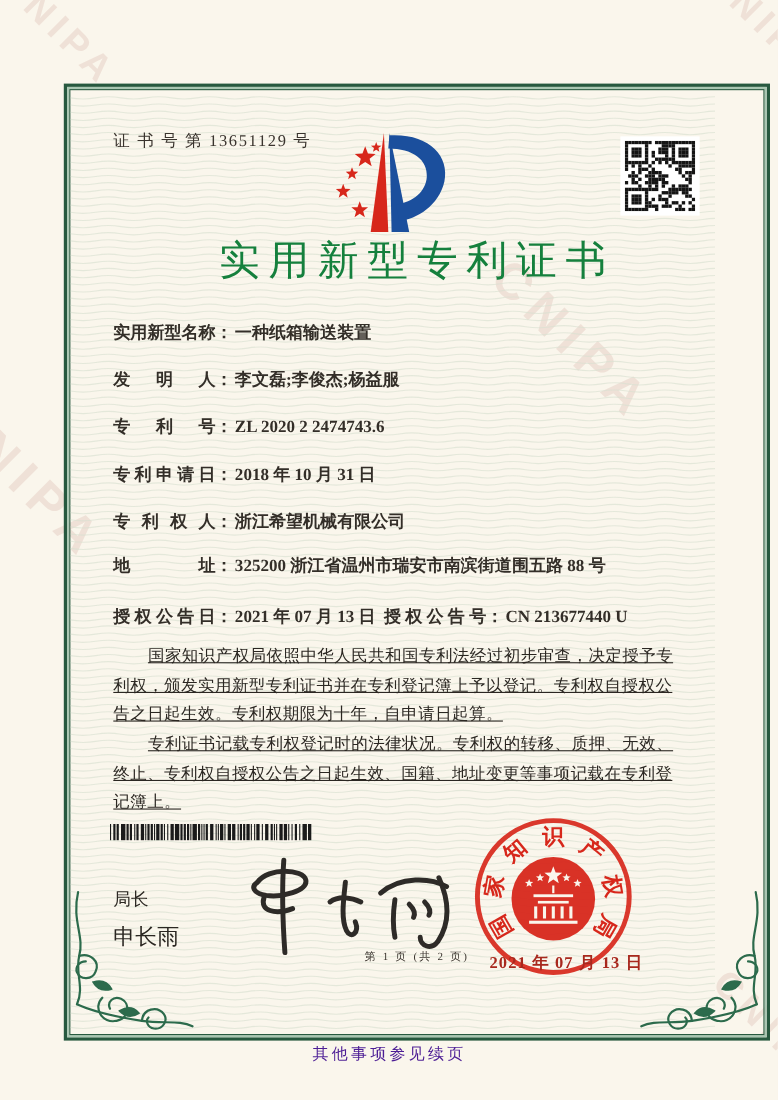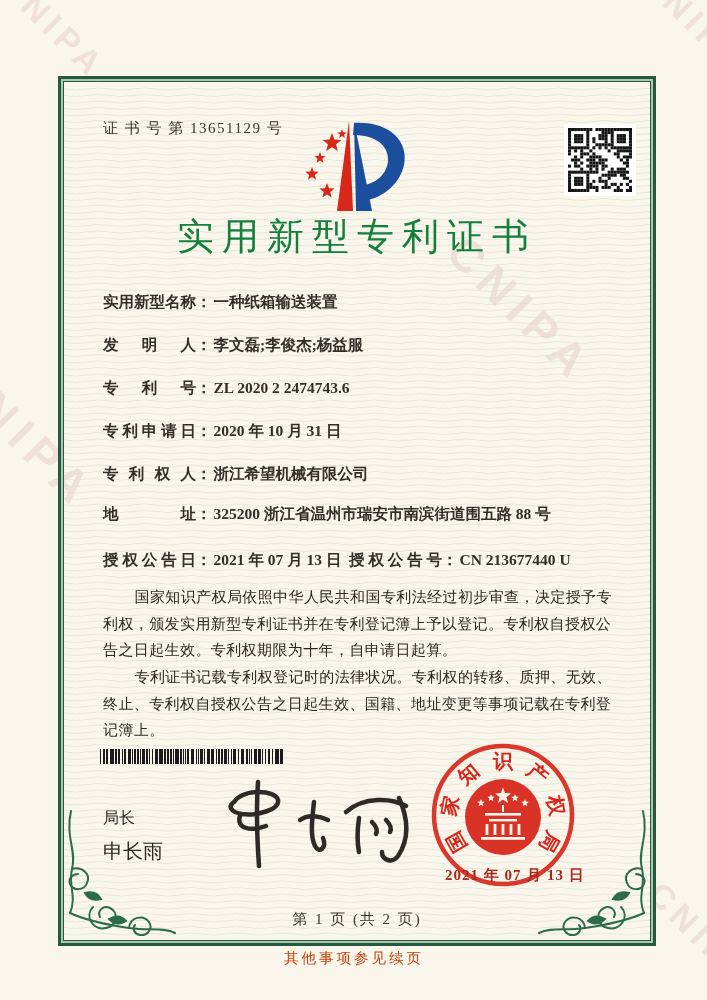--- a/index.html
+++ b/index.html
@@ -12,21 +12,21 @@
   .wm{
     position:absolute;z-index:1;
     font-family:"Liberation Sans","DejaVu Sans",sans-serif;
     font-weight:700;color:#efe1d7;letter-spacing:6px;
     transform:rotate(45deg);white-space:nowrap;user-select:none;
   }
   .wm.small{font-size:34px;}
   .wm.big{font-size:46px;letter-spacing:9px;}
   .frame{
     position:absolute;left:58px;top:76px;width:592px;height:864px;
-    border:3px solid #27593f;z-index:2;background:transparent;
+    border:3px solid #27593f;z-index:2;background:transparent;padding-left:44px;
   }
   .frame-mid{position:absolute;inset:0;border:2px solid #a9c7b2;pointer-events:none;}
   .frame-in{position:absolute;inset:2px;border:1px solid #27593f;pointer-events:none;}
   .waves{position:absolute;left:3px;top:3px;z-index:0;}
   .content{position:absolute;inset:0;z-index:3;}
   .cert-no{
     position:absolute;left:42px;top:40px;font-size:15px;letter-spacing:1.5px;color:#3a342e;
   }
   .qr-wrap{position:absolute;left:503px;top:45px;width:72px;height:72px;background:#fff;
     display:flex;align-items:center;justify-content:center;}
@@ -36,37 +36,37 @@
     font-size:37px;font-weight:400;letter-spacing:8px;color:#15803d;
   }
   .row{position:absolute;left:42px;width:540px;font-size:15.5px;white-space:nowrap;color:#332e28;font-weight:bold;}
   .flabel{display:inline-block;width:93px;text-align:justify;text-align-last:justify;vertical-align:bottom;}
   .colon{display:inline-block;margin-right:2px;}
   .pair2{position:absolute;left:246px;top:0;}
   .paras{
     position:absolute;left:42px;top:505px;width:512px;
     font-size:15px;line-height:1.78;letter-spacing:.4px;color:#2b2722;
   }
-  .paras p{margin:0;text-indent:2.1em;}
+  .paras p{margin:0;text-indent:2.1em;text-decoration:underline;}
   .barcode{position:absolute;left:39px;top:670px;}
   .sig-title{position:absolute;left:42px;top:729px;font-size:16px;
     font-family:"Liberation Sans","DejaVu Sans",sans-serif;color:#2b2722;text-align:right;}
   .sig-name{position:absolute;left:42px;top:759px;font-size:20px;
     font-family:"Liberation Sans","DejaVu Sans",sans-serif;color:#2b2722;}
   .sig-script{position:absolute;left:135px;top:697px;}
   .seal{position:absolute;left:364px;top:662px;}
   .seal-date{
     position:absolute;left:384px;top:787px;font-size:15px;font-weight:700;
     color:#a8281d;letter-spacing:1px;white-space:nowrap;
   }
-  .page-num{position:absolute;left:0;top:831px;width:100%;text-align:center;
-    font-size:15px;letter-spacing:2px;color:#3a342e;}
+  .page-num{position:absolute;left:0;top:784px;width:100%;text-align:center;
+    font-size:10px;letter-spacing:2px;color:#3a342e;}
   .cont-note{
     position:absolute;left:58px;top:949px;width:592px;text-align:center;z-index:2;
-    font-size:14.5px;letter-spacing:3px;color:#c2410c;
+    font-size:14.5px;letter-spacing:3px;color:#4c1d95;
   }
   .orn{position:absolute;bottom:2px;z-index:1;}
   .orn.left{left:2px;}
   .orn.right{right:2px;transform:scaleX(-1);}
 </style>
 </head>
 <body>
 
 <div class="wm small" style="left:-14px;top:6px;">CNIPA</div>
 <div class="wm small" style="left:628px;top:2px;">CNIPA</div>
@@ -498,21 +498,21 @@
     <div class="row" style="top:213px">
       <span class="flabel">实用新型名称</span><span class="colon">：</span><span>一种纸箱输送装置</span>
     </div>
     <div class="row" style="top:256px">
       <span class="flabel">发明人</span><span class="colon">：</span><span>李文磊;李俊杰;杨益服</span>
     </div>
     <div class="row" style="top:299px">
       <span class="flabel">专利号</span><span class="colon">：</span><span>ZL 2020 2 2474743.6</span>
     </div>
     <div class="row" style="top:342px">
-      <span class="flabel">专利申请日</span><span class="colon">：</span><span>2020 年 10 月 31 日</span>
+      <span class="flabel">专利申请日</span><span class="colon">：</span><span>2018 年 10 月 31 日</span>
     </div>
     <div class="row" style="top:385px">
       <span class="flabel">专利权人</span><span class="colon">：</span><span>浙江希望机械有限公司</span>
     </div>
     <div class="row" style="top:425px">
       <span class="flabel">地址</span><span class="colon">：</span><span>325200 浙江省温州市瑞安市南滨街道围五路 88 号</span>
     </div>
     <div class="row" style="top:471px">
       <span class="flabel">授权公告日</span><span class="colon">：</span><span>2021 年 07 月 13 日</span>
       <span class="pair2">

